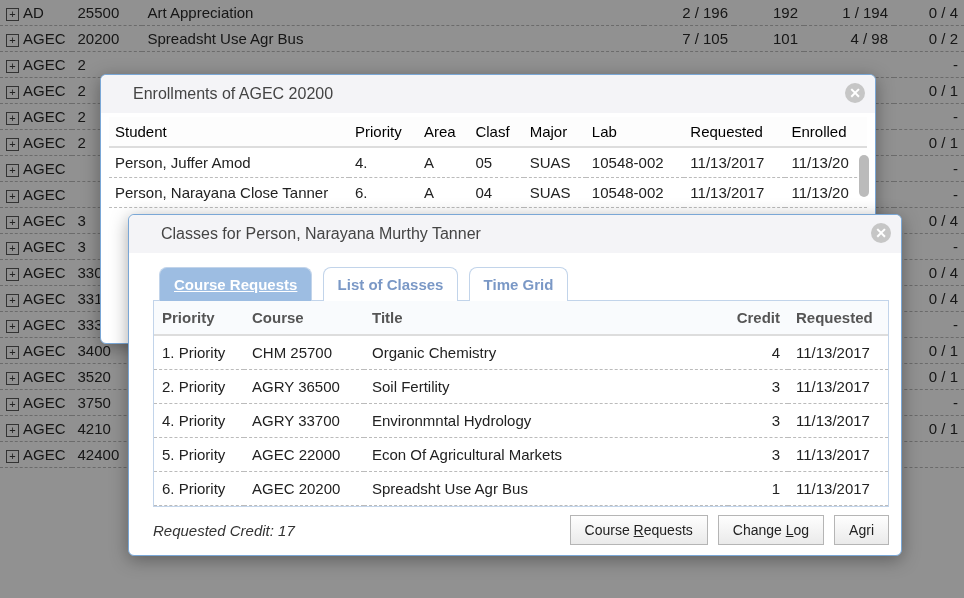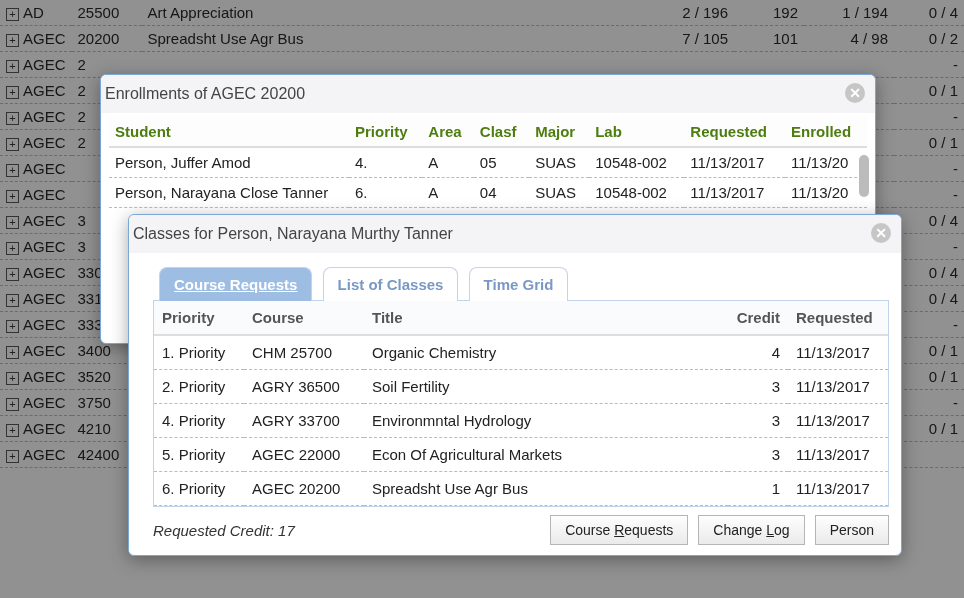--- a/index.html
+++ b/index.html
@@ -44,43 +44,43 @@
     position:absolute;
     background:#fff;
     border:1px solid #7aa7d6;
     border-radius:6px;
     box-shadow:0 4px 18px rgba(0,0,0,0.35);
   }
   .dialog-title {
     background:#f4f4f7;
     border-top-left-radius:6px;
     border-top-right-radius:6px;
-    padding:10px 4px;
+    padding:10px 32px;
     font-size:16px;
     color:#444;
     border-bottom:0px solid #ddd;
     position:relative;
   }
   .dialog-close {
     position:absolute; right:10px; top:8px;
     width:20px; height:20px; border-radius:10px;
     background:#c6c6c6; color:#fff;
     text-align:center; line-height:20px;
     font-weight:bold; cursor:pointer;
     font-size:14px;
   }
 
   
   #enrollDialog { left:100px; top:74px; width:776px; height:270px; }
   #enrollBody { padding:4px 8px 8px 8px; }
   .enroll-table { width:100%; border-collapse:collapse; }
   .enroll-table th {
-    text-align:left; color:#4d7c0f; padding:6px 6px;
+    text-align:left; color:#000000; padding:6px 6px;
     border-bottom:2px solid #ddd;
-    font-weight:bold;
+    font-weight:normal;
     background:#fdfdfd;
   }
   .enroll-table td {
     padding:6px 6px;
     border-bottom:1px dashed #bbb;
   }
   .scroll-thumb {
     position:absolute; right:6px; top:42px;
     width:10px; height:42px;
     background:#bbb; border-radius:5px;
@@ -424,16 +424,16 @@
               <td class="num">1</td>
               <td>11/13/2017</td>
             </tr>
           </tbody>
       </table>
     </div>
     <div class="footer">
       <span class="credit">Requested Credit: 17</span>
       <button class="btn">Course <span class="u">R</span>equests</button>
       <button class="btn">Change <span class="u">L</span>og</button>
-      <button class="btn">Person</button>
+      <button class="btn">Agri</button>
     </div>
   </div>
 </div>
 
 </body></html>

